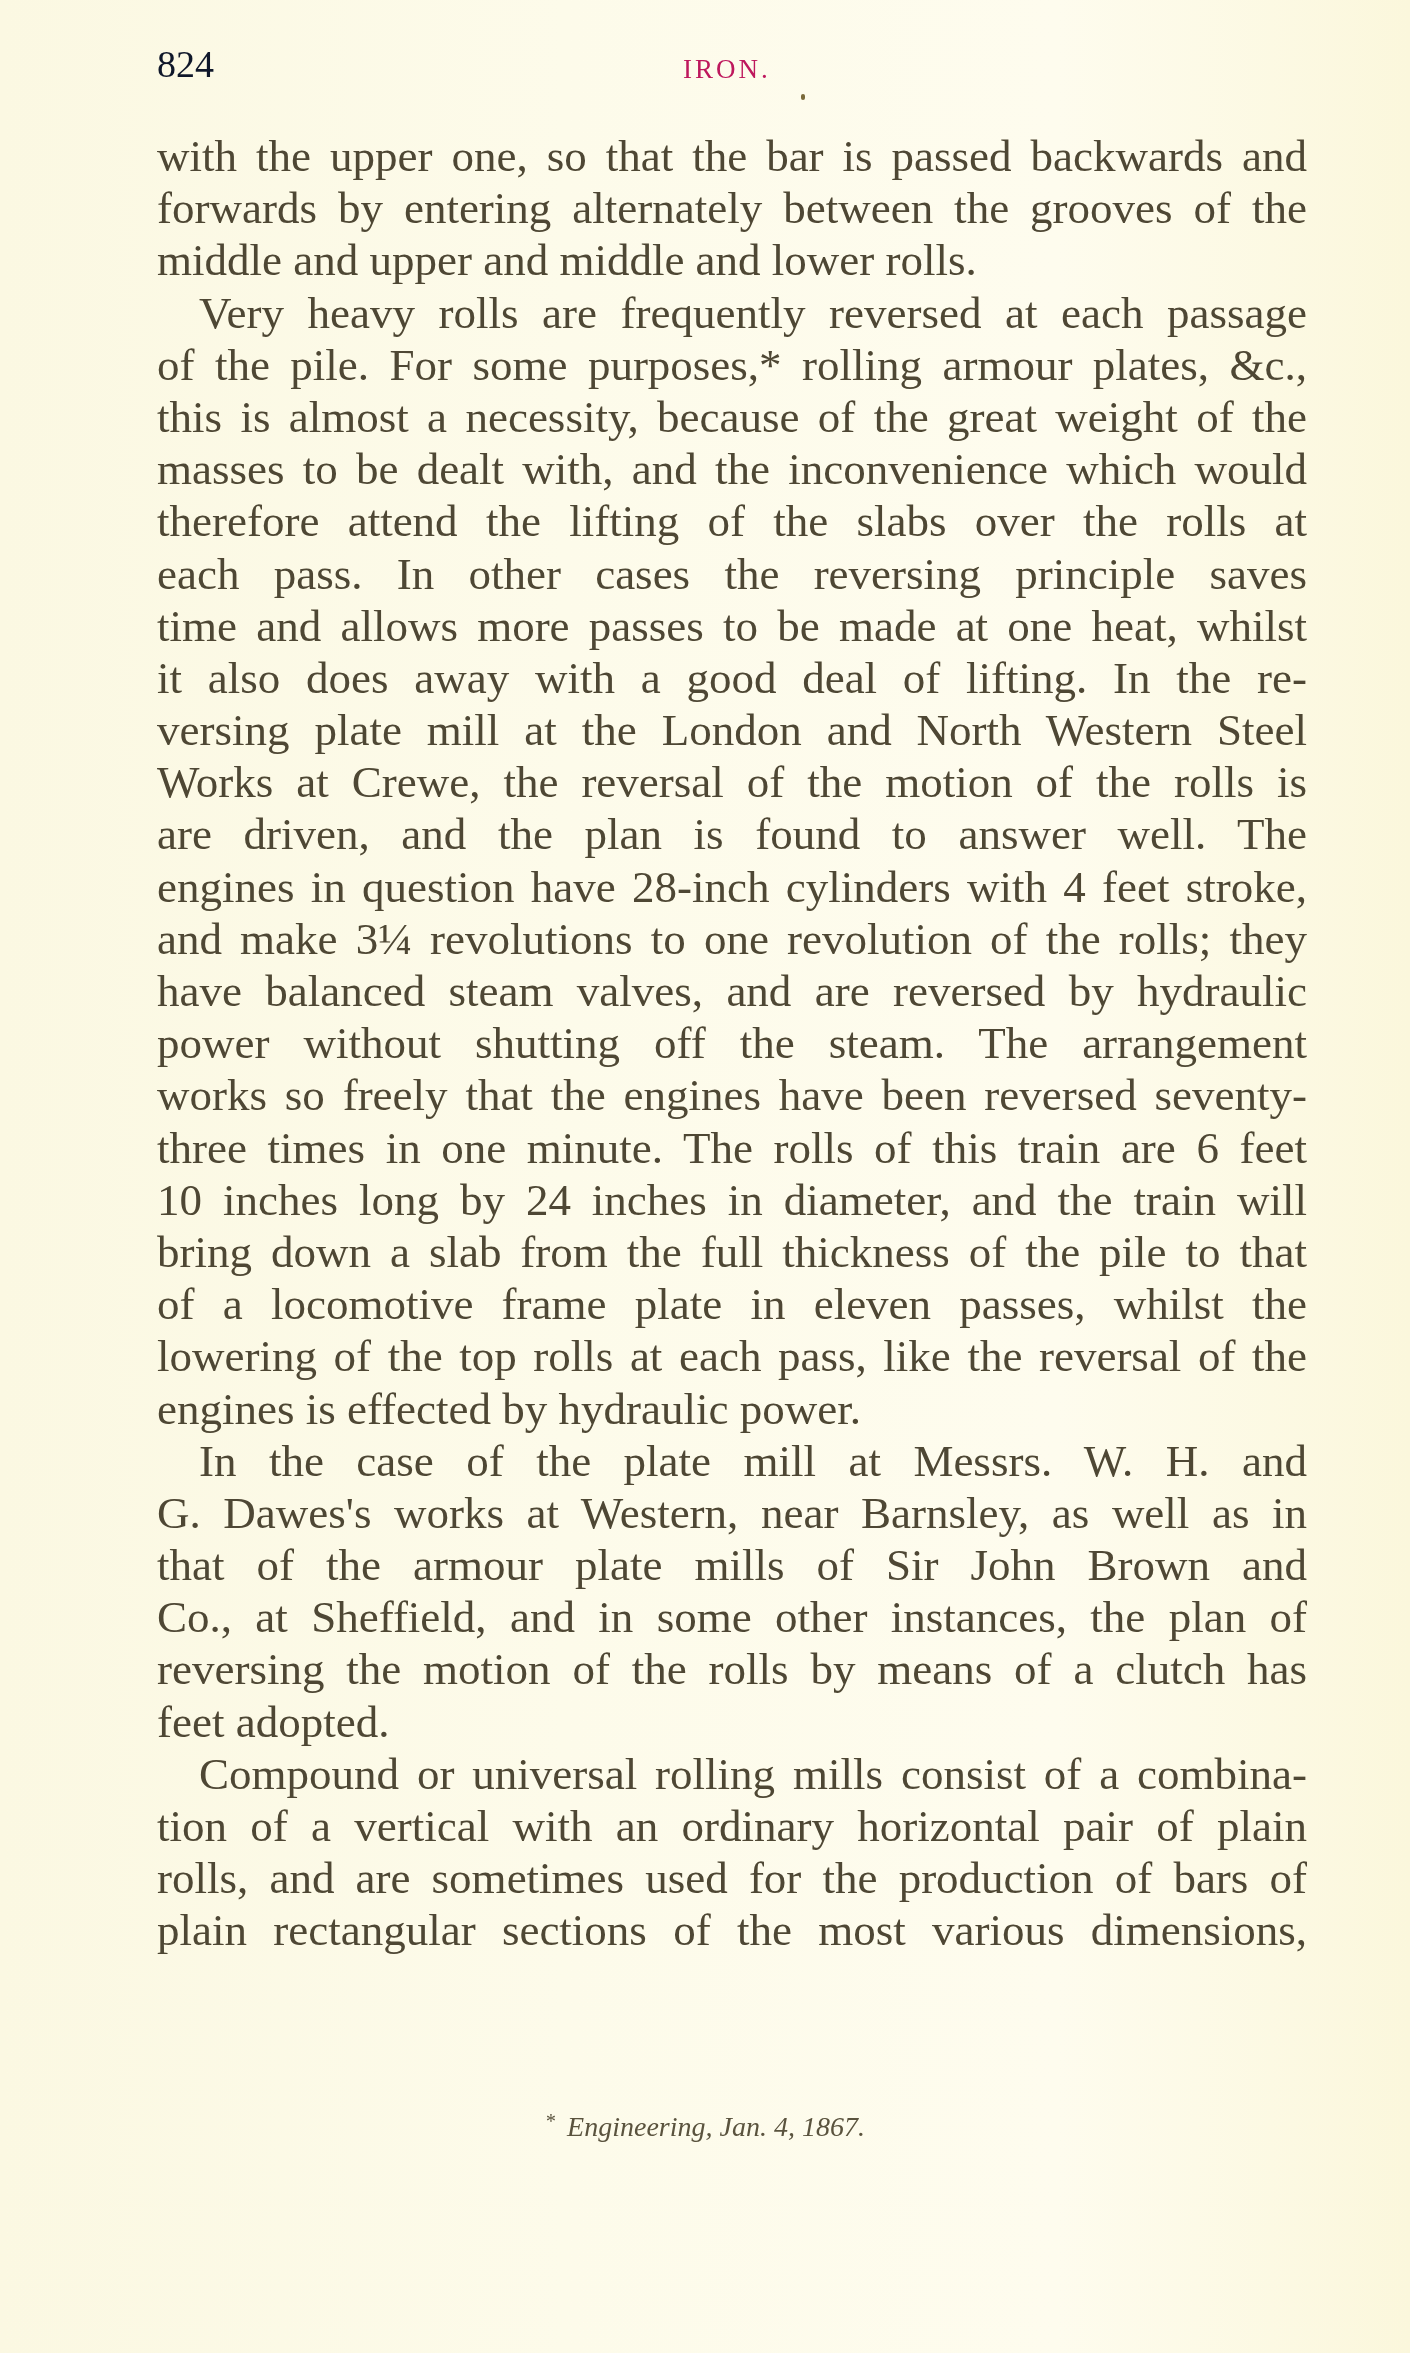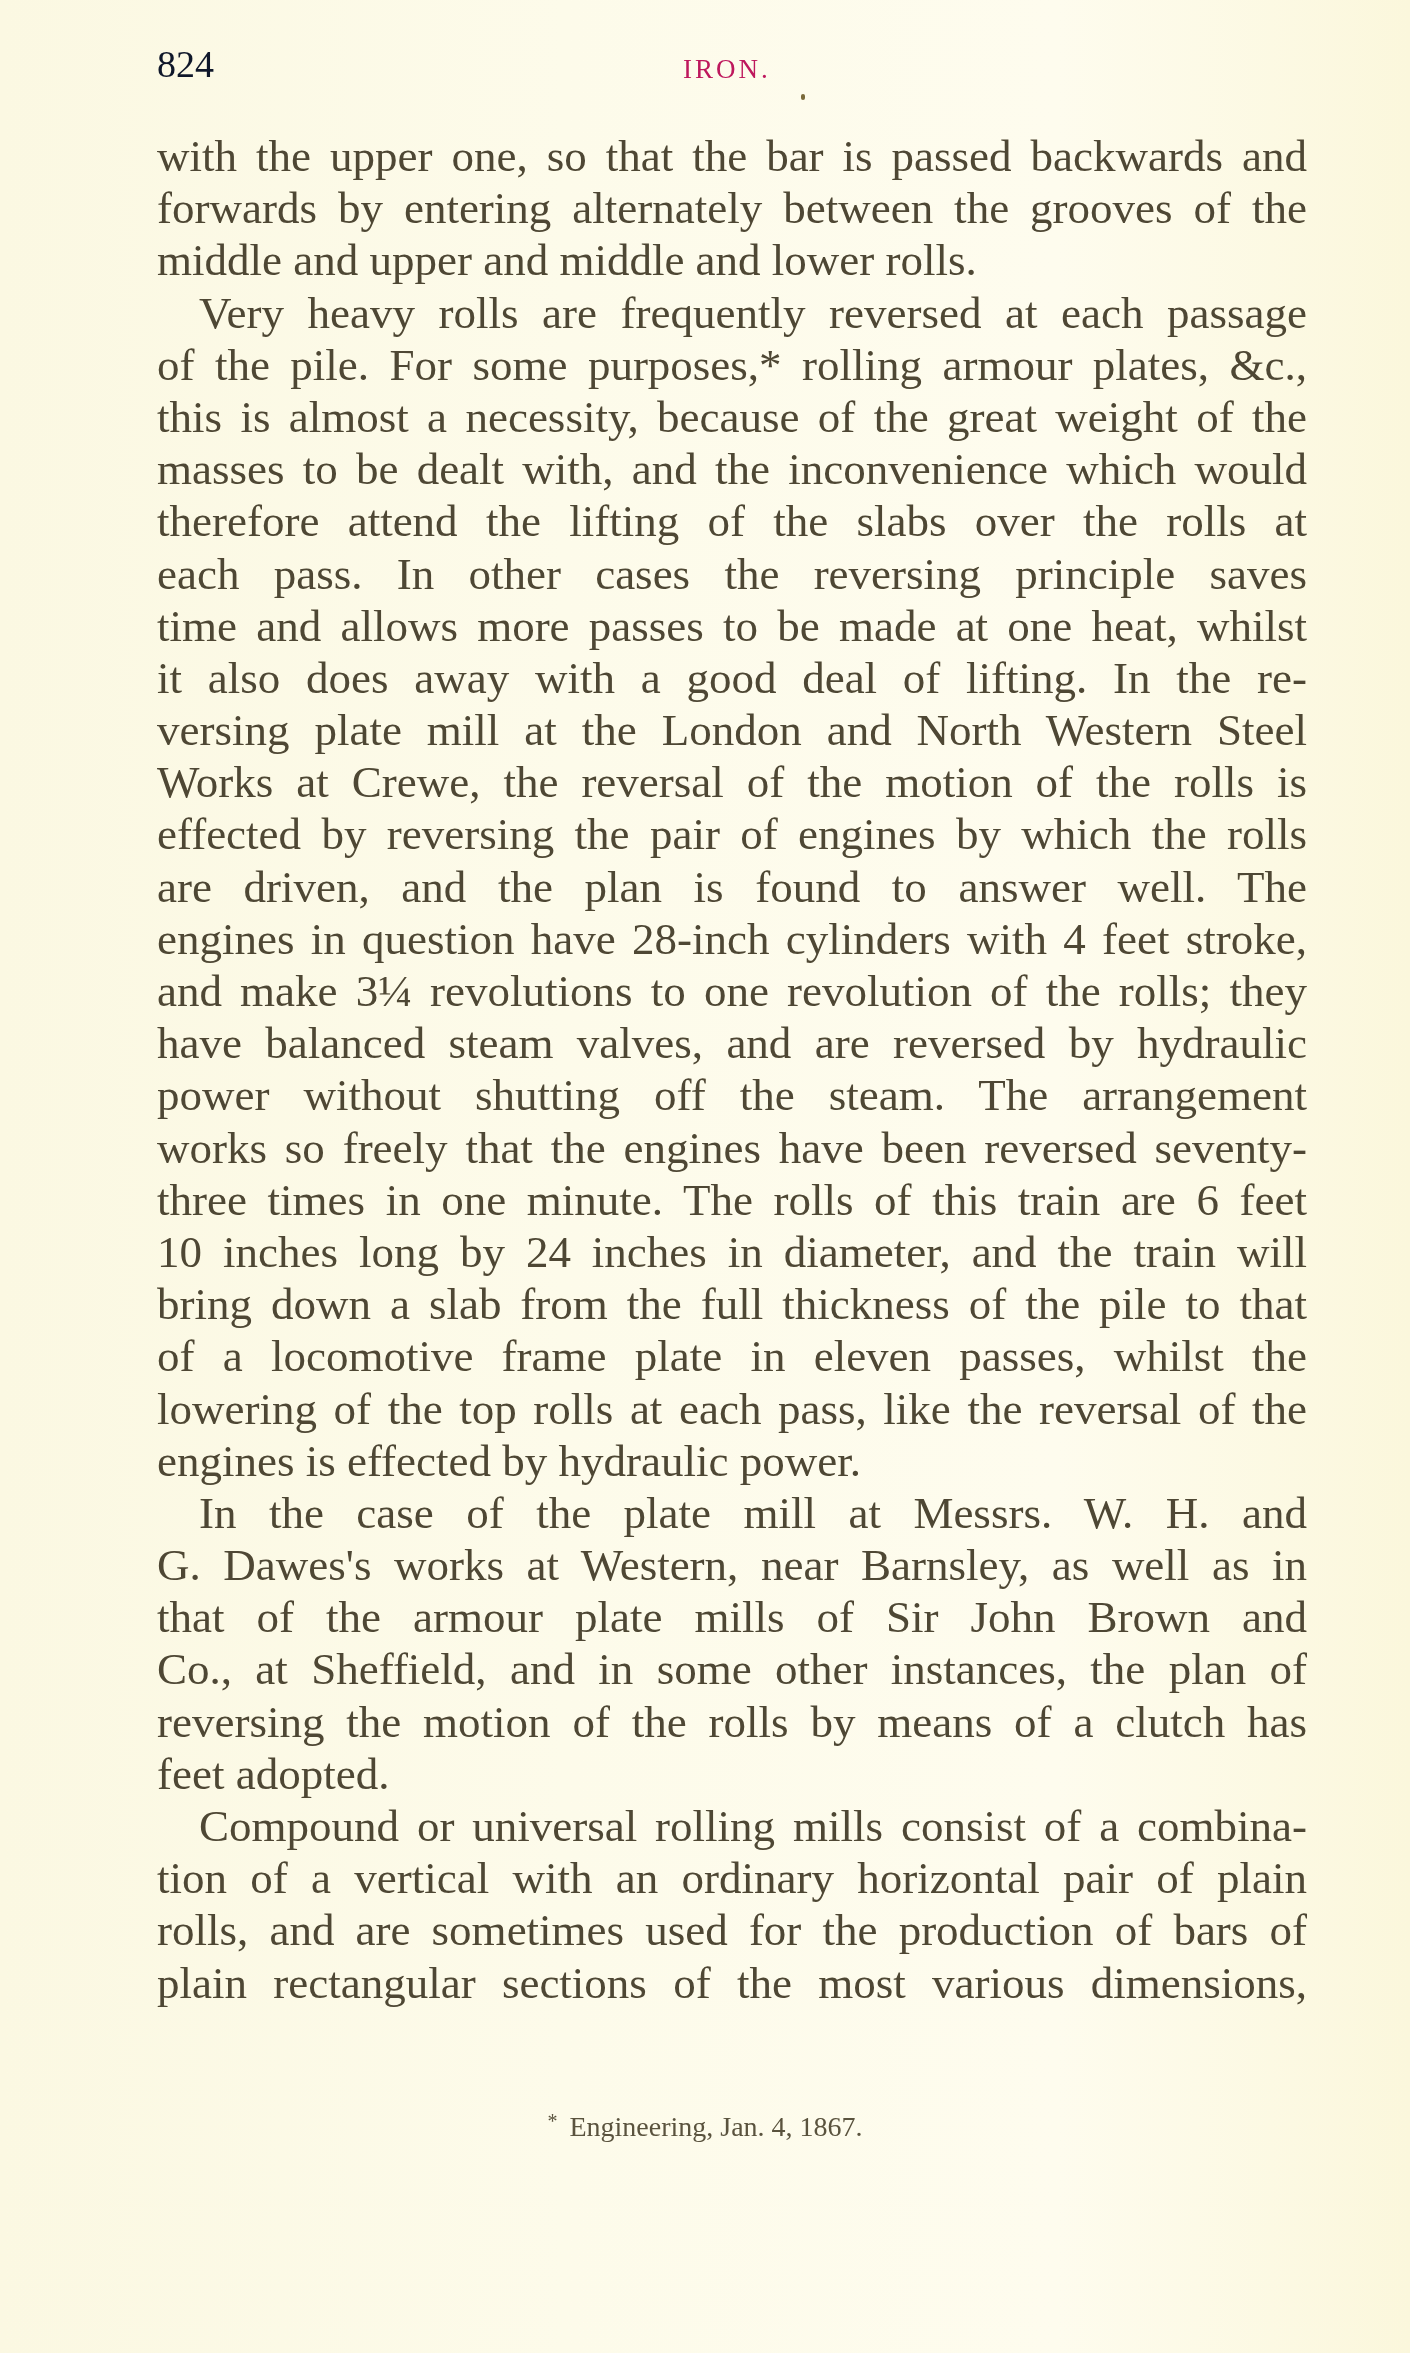--- a/index.html
+++ b/index.html
@@ -36,21 +36,21 @@
       white-space: nowrap;
       text-align: justify;
       text-align-last: justify;
       width: 1150px;
       display: block;
     }
     .line.last { text-align-last: left; }
     .line.indent { padding-left: 42px; width: 1108px; }
     .footnote {
       position: absolute; left: 0; width: 1410px; top: 2110px;
-      text-align: center; font-size: 28px; color: #5a533e;
+      text-align: center; font-size: 28px; color: #5a533e; font-style: italic;
     }
     .footnote .mark { font-size: 20px; vertical-align: 8px; margin-right: 12px; }
   </style>
 </head>
 <body>
 
 <div class="page">
   <div class="folio">824</div>
   <div class="running-head">IRON.</div>
   <div class="speck" style="left:801px; top:94px;"></div>
@@ -62,21 +62,20 @@
       <div class="line indent">Very heavy rolls are frequently reversed at each passage</div>
       <div class="line">of the pile. For some purposes,* rolling armour plates, &amp;c.,</div>
       <div class="line">this is almost a necessity, because of the great weight of the</div>
       <div class="line">masses to be dealt with, and the inconvenience which would</div>
       <div class="line">therefore attend the lifting of the slabs over the rolls at</div>
       <div class="line">each pass. In other cases the reversing principle saves</div>
       <div class="line">time and allows more passes to be made at one heat, whilst</div>
       <div class="line">it also does away with a good deal of lifting. In the re-</div>
       <div class="line">versing plate mill at the London and North Western Steel</div>
       <div class="line">Works at Crewe, the reversal of the motion of the rolls is</div>
-      <div class="line">effected by reversing the pair of engines by which the rolls</div>
       <div class="line">are driven, and the plan is found to answer well. The</div>
       <div class="line">engines in question have 28-inch cylinders with 4 feet stroke,</div>
       <div class="line">and make 3¼ revolutions to one revolution of the rolls; they</div>
       <div class="line">have balanced steam valves, and are reversed by hydraulic</div>
       <div class="line">power without shutting off the steam. The arrangement</div>
       <div class="line">works so freely that the engines have been reversed seventy-</div>
       <div class="line">three times in one minute. The rolls of this train are 6 feet</div>
       <div class="line">10 inches long by 24 inches in diameter, and the train will</div>
       <div class="line">bring down a slab from the full thickness of the pile to that</div>
       <div class="line">of a locomotive frame plate in eleven passes, whilst the</div>

